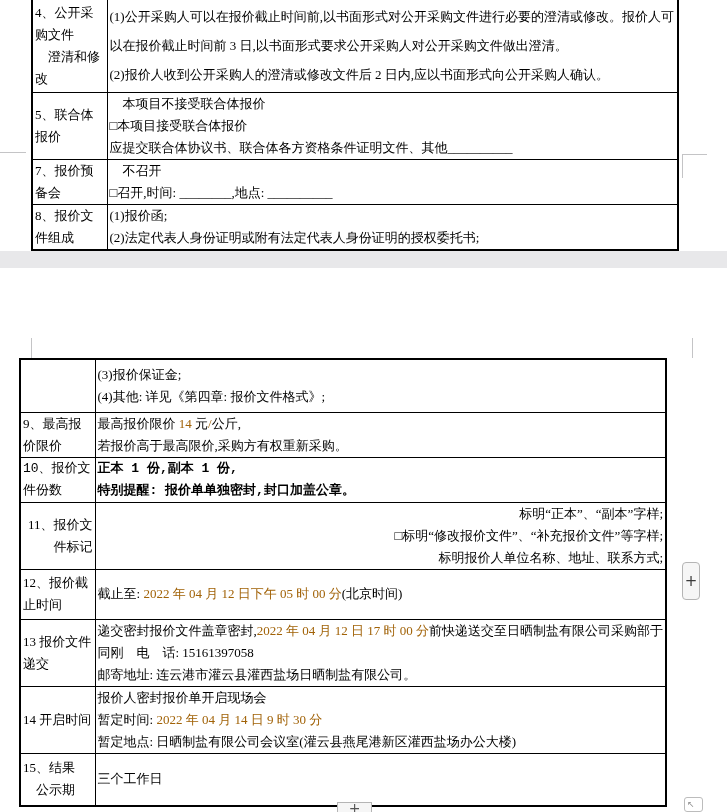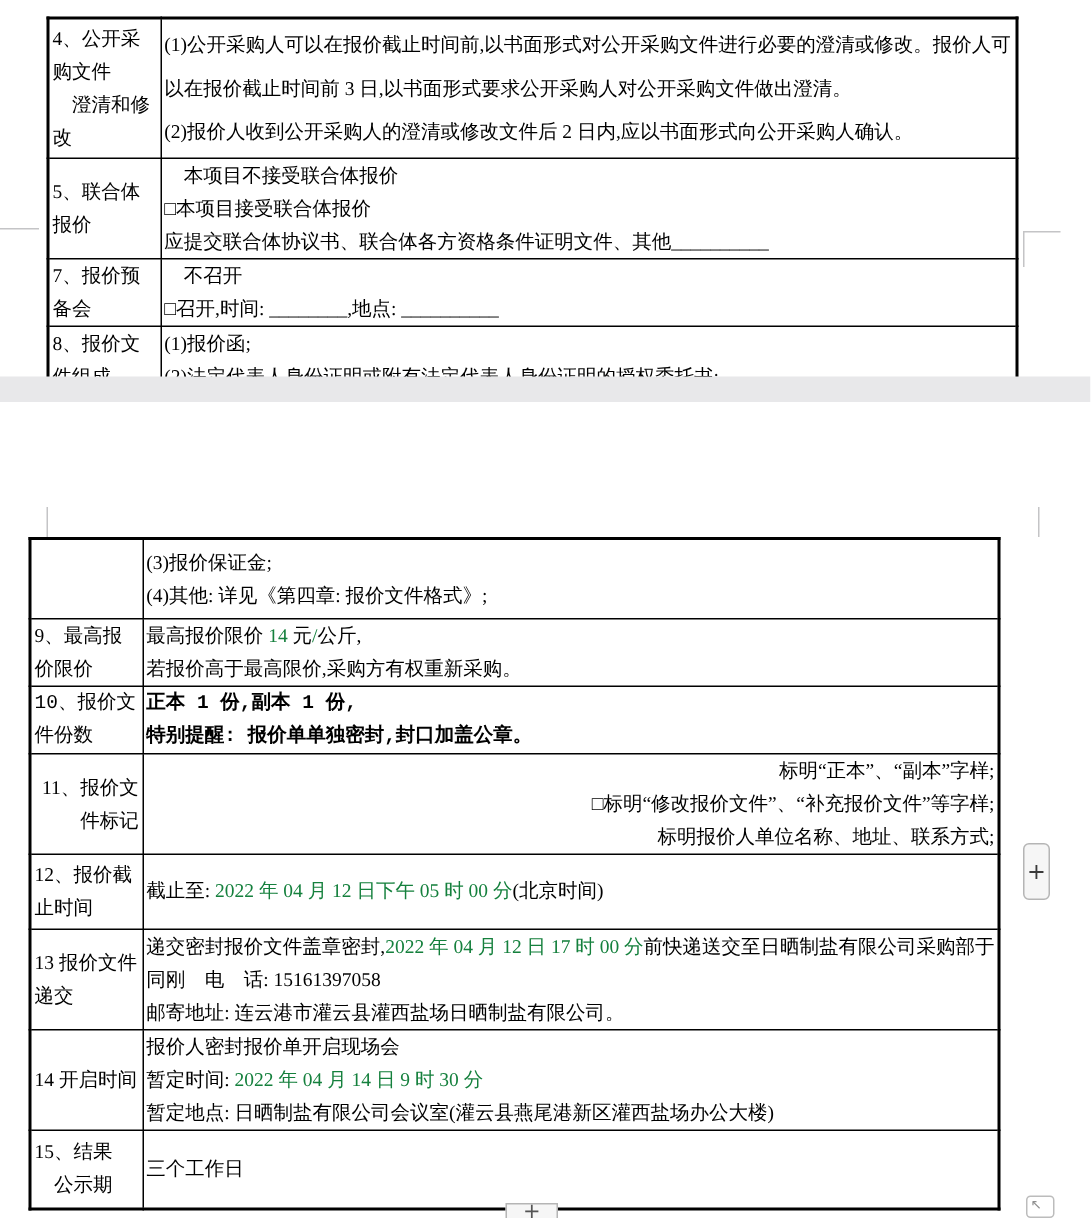--- a/index.html
+++ b/index.html
@@ -4,21 +4,21 @@
 <style>
   html,body{margin:0;padding:0;}
   body{
     position:relative;
     width:727px;height:812px;
     overflow:hidden;
     background:#ffffff;
     font-family:"Liberation Serif","DejaVu Serif",serif;
   }
   .page{position:absolute;left:0;width:727px;background:#ffffff;}
-  .page-1{top:13px;height:251px;}
+  .page-1{top:0;height:251px;}
   .page-2{top:268px;height:544px;}
   .page-gap{
     position:absolute;left:0;top:251px;width:727px;height:17px;
     background:#e8e8ea;
   }
   .doc-table{
     position:absolute;
     border-collapse:collapse;
     table-layout:fixed;
     width:648px;
@@ -43,21 +43,21 @@
     line-height:22px;
     vertical-align:middle;
   }
   .content-cell p{
     margin:0;
     line-height:22px;
     word-break:break-all;
   }
   .content-cell.loose p{line-height:29px;}
   .content-cell.bold{font-weight:bold;}
-  .red{color:#15803d;}
+  .red{color:#a16207;}
   .mark{position:absolute;background:#c4c4c6;}
   .mark-p1-left{left:0;top:152px;width:26px;height:1px;}
   .mark-p1-right-h{left:682px;top:154px;width:25px;height:1px;}
   .mark-p1-right-v{left:682px;top:154px;width:1px;height:24px;}
   .mark-p2-left{left:31px;top:338px;width:1px;height:20px;}
   .mark-p2-right{left:692px;top:338px;width:1px;height:20px;}
   .floating-btn{
     position:absolute;
     box-sizing:border-box;
     background:#f6f6f6;

